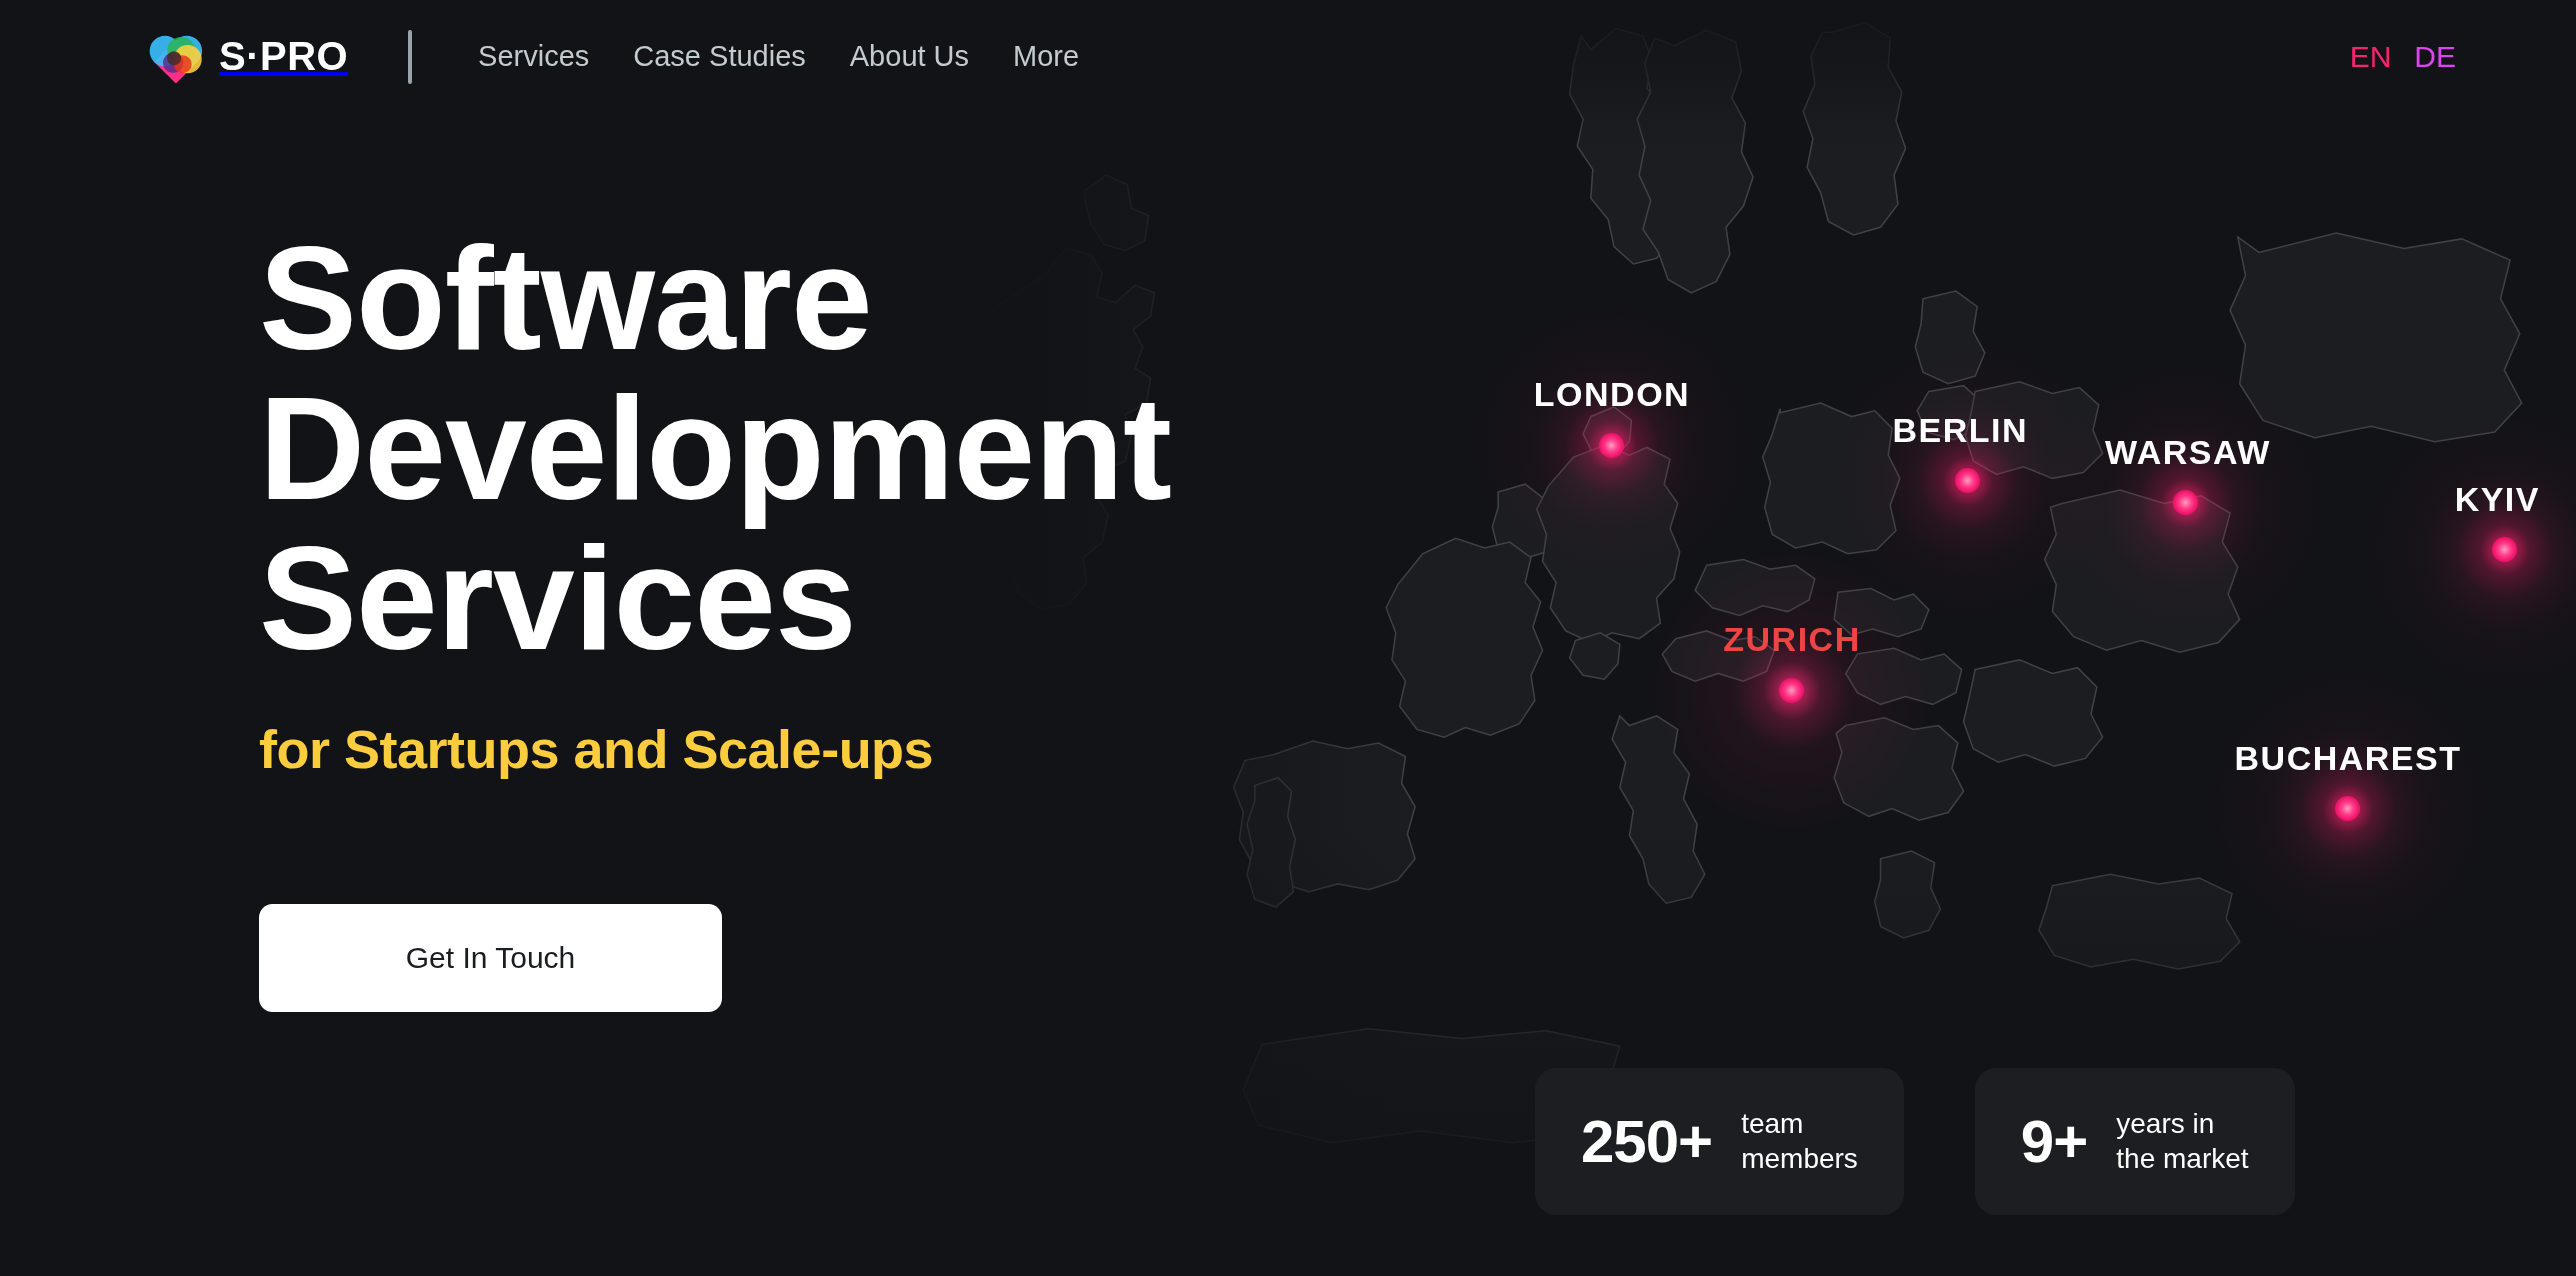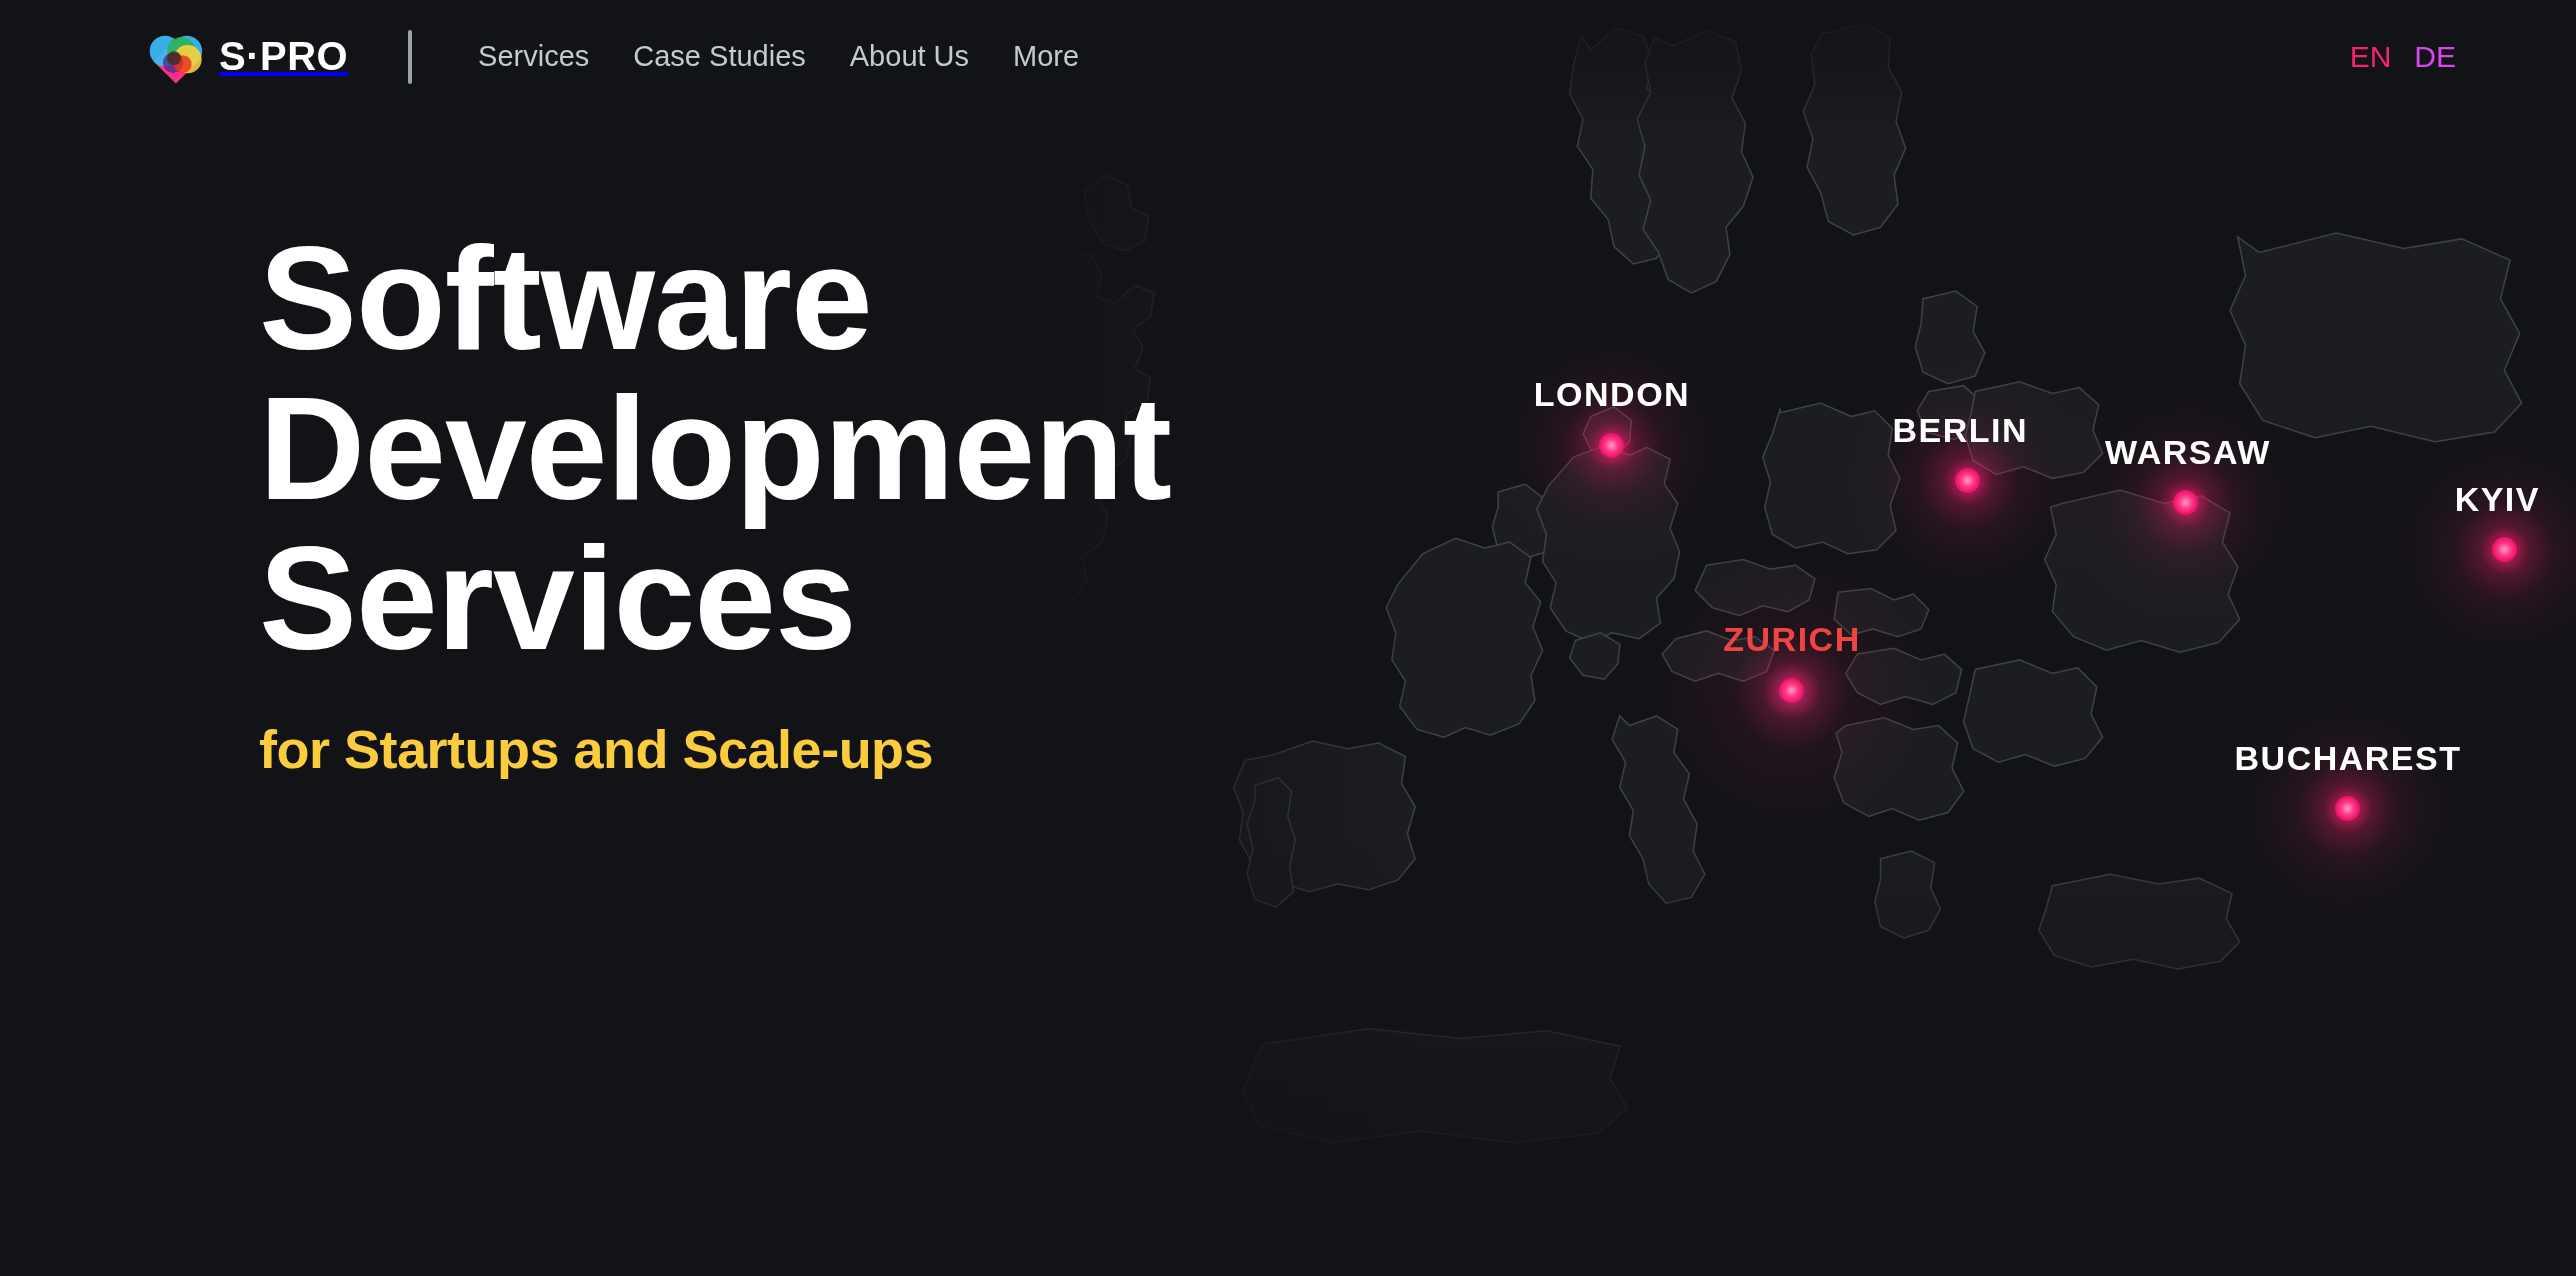--- a/index.html
+++ b/index.html
@@ -272,17 +272,34 @@
     </div>
   </div>
 
   <div class="hero">
     <h1>
       <span class="ln">Software</span>
       <span class="ln">Development</span>
       <span class="ln">Services</span>
     </h1>
     <div class="sub">for Startups and Scale-ups</div>
-  </div>
-
+    <button class="cta">Get In Touch</button>
+  </div>
+
+  <div class="stats">
+    <div class="stat">
+      <div class="num">250+</div>
+      <div class="lbl">
+        <span>team</span>
+        <span class="l2">members</span>
+      </div>
+    </div>
+    <div class="stat">
+      <div class="num">9+</div>
+      <div class="lbl">
+        <span>years in</span>
+        <span class="l2">the market</span>
+      </div>
+    </div>
+  </div>
 
 </div>
 
 
 </body></html>

